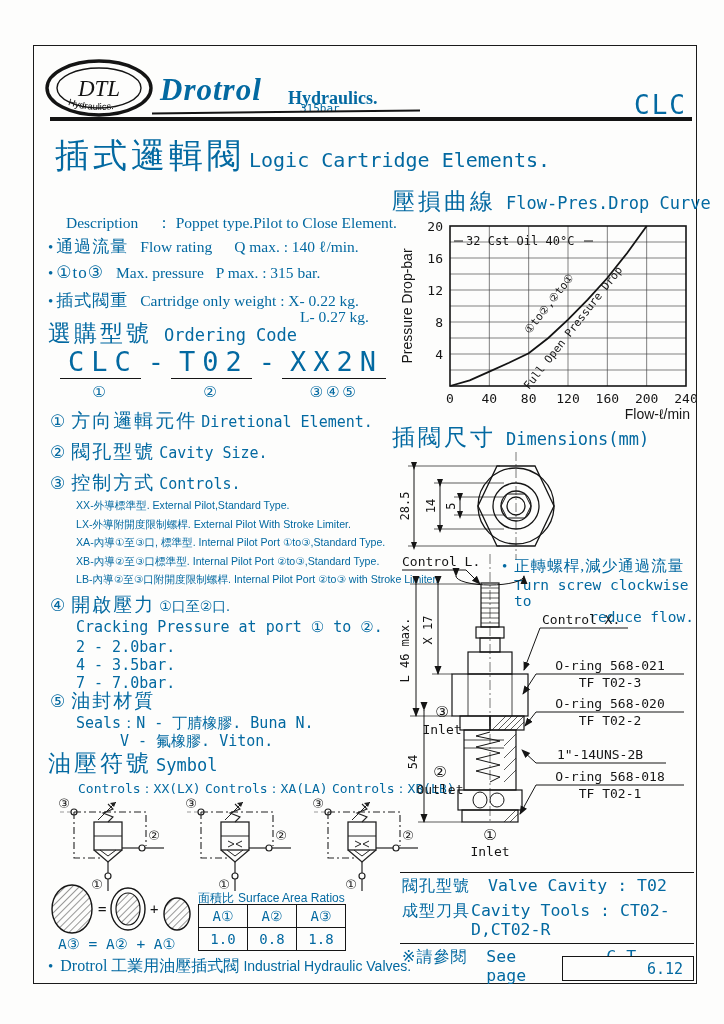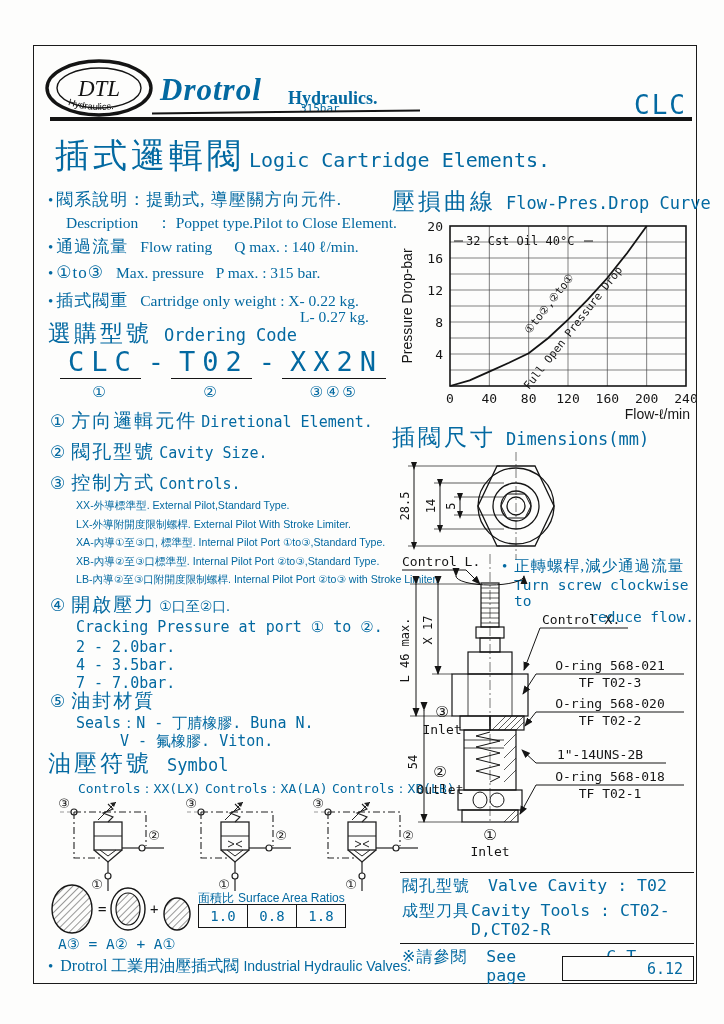--- a/index.html
+++ b/index.html
@@ -68,23 +68,20 @@
   <div class="abs rating" style="left:300px;top:102px">315bar</div>
   <div class="abs series" style="left:634px;top:90px">CLC</div>
   <div class="swoosh"></div>
   <div class="rule-thick"></div>
 
   <div class="abs" style="left:55px;top:133px">
     <span class="title-zh f-ser">插式邏輯閥</span>
     <span class="title-en f-mono">Logic Cartridge Elements.</span>
   </div>
 
-  <div class="abs" style="left:48px;top:188px">
-    <span class="bullet">•</span><span class="spec-zh">閥系說明</span><span class="spec-zh">：提動式, 導壓關方向元件.</span>
-  </div>
   <div class="abs" style="left:66px;top:213px">
     <span class="spec-en">Description</span>
     <span class="spec-en" style="margin-left:14px">： Poppet type.Pilot to Close Element.</span>
   </div>
   <div class="abs" style="left:48px;top:235px">
     <span class="bullet">•</span><span class="spec-zh">通過流量</span>
     <span class="spec-en" style="margin-left:8px">Flow rating</span>
     <span class="spec-en" style="margin-left:18px">Q max. : 140 ℓ/min.</span>
   </div>
   <div class="abs" style="left:48px;top:262px">
@@ -149,21 +146,21 @@
   <div class="abs mono15" style="left:76px;top:656px">4 - 3.5bar.</div>
   <div class="abs mono15" style="left:76px;top:674px">7 - 7.0bar.</div>
   <div class="abs" style="left:50px;top:688px">
     <span class="item-num">⑤</span><span class="item-zh">油封材質</span>
   </div>
   <div class="abs mono15" style="left:76px;top:714px">Seals：N - 丁腈橡膠. Buna N.</div>
   <div class="abs mono15" style="left:120px;top:732px">V - 氟橡膠. Viton.</div>
 
   <div class="abs" style="left:48px;top:748px">
     <span class="h2-zh f-ser">油壓符號</span>
-    <span class="h2-en f-mono" style="margin-left:11px">Symbol</span>
+    <span class="h2-en f-mono" style="margin-left:0">Symbol</span>
   </div>
   <div class="abs sym-label" style="left:78px;top:780px">Controls：XX(LX)</div>
   <div class="abs sym-label" style="left:205px;top:780px">Controls：XA(LA)</div>
   <div class="abs sym-label" style="left:332px;top:780px">Controls：XB(LB)</div>
   <div class="abs" id="symbols-row" style="left:56px;top:796px;display:flex;gap:7px">
       <svg width="120" height="96" viewBox="0 0 120 96">
         <line x1="4" y1="16" x2="18" y2="16" stroke="#999" stroke-width="1" stroke-dasharray="4 3"></line>
         <path d="M18,16 H90 V50" fill="none" stroke="#222" stroke-width="1.1" stroke-dasharray="7 3 2 3"></path>
         <path d="M18,16 V62 H46" fill="none" stroke="#222" stroke-width="1.1" stroke-dasharray="7 3 2 3"></path>
         <rect x="38" y="26" width="28" height="28" fill="none" stroke="#222" stroke-width="1.3"></rect>
@@ -247,20 +244,25 @@
     <text x="104" y="30" font-size="14" font-family="DejaVu Sans Mono,monospace" fill="#151515">+</text>
     <ellipse cx="131" cy="30" rx="13" ry="16" fill="url(#hat)" stroke="#151515" stroke-width="1.4"></ellipse>
   </svg>
   <div class="abs f-mono" style="left:58px;top:936px;font-size:14.5px">A③  =  A②  +  A①</div>
   <div class="abs" style="left:198px;top:888px">
     <span class="ratio-caption f-ser">面積比</span>
     <span class="ratio-caption f-sans">Surface Area Ratios</span>
   </div>
   <table class="ratio abs" style="left:198px;top:904px">
     <tbody>
+        <tr>
+      <td>A①</td>
+      <td>A②</td>
+      <td>A③</td>
+    </tr>
     <tr>
       <td>1.0</td>
       <td>0.8</td>
       <td>1.8</td>
     </tr>
   </tbody>
     </table>
 
   <div class="abs" style="left:48px;top:956px">
     <span class="bullet">•</span>

